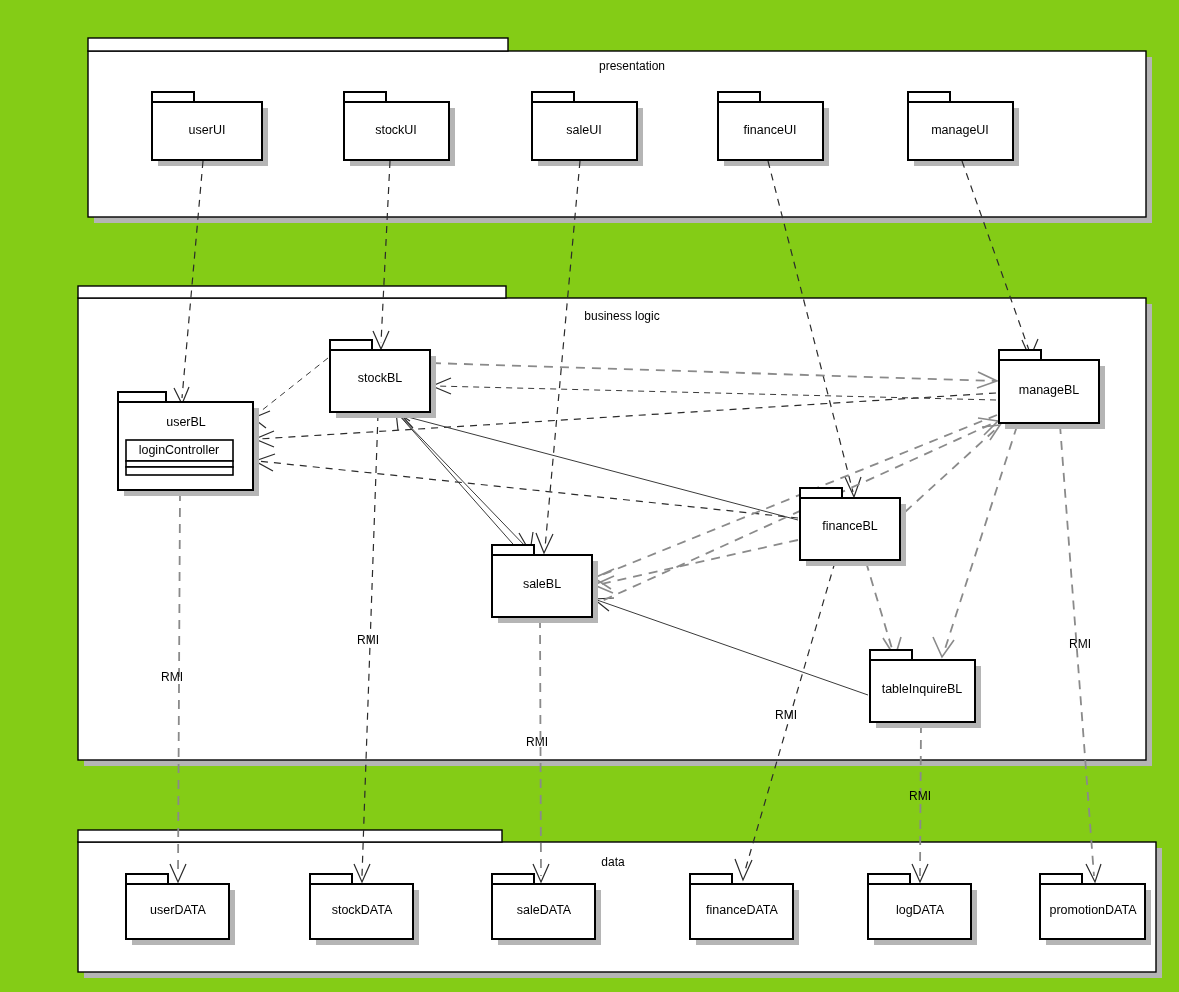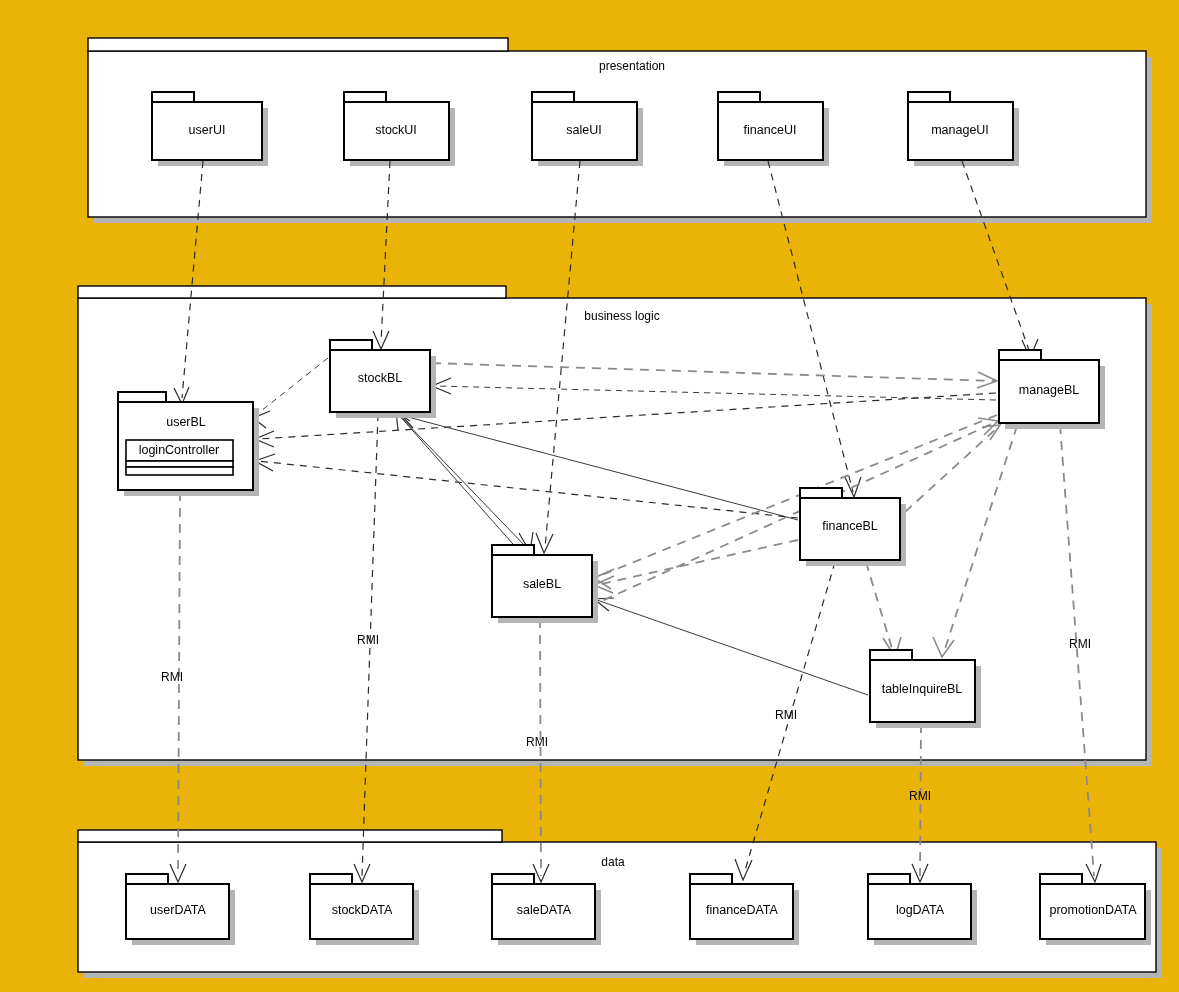--- a/index.html
+++ b/index.html
@@ -4,21 +4,21 @@
 <style>
   html, body {
     margin: 0;
     padding: 0;
     background: #ffffff;
   }
   #diagram-root {
     position: relative;
     width: 1179px;
     height: 992px;
-    background: #eab308;
+    background: #84cc16;
     font-family: "Liberation Sans", sans-serif;
     overflow: hidden;
   }
   svg#uml-canvas {
     display: block;
     width: 1179px;
     height: 992px;
   }
   .pkg-body {
     fill: #ffffff;

